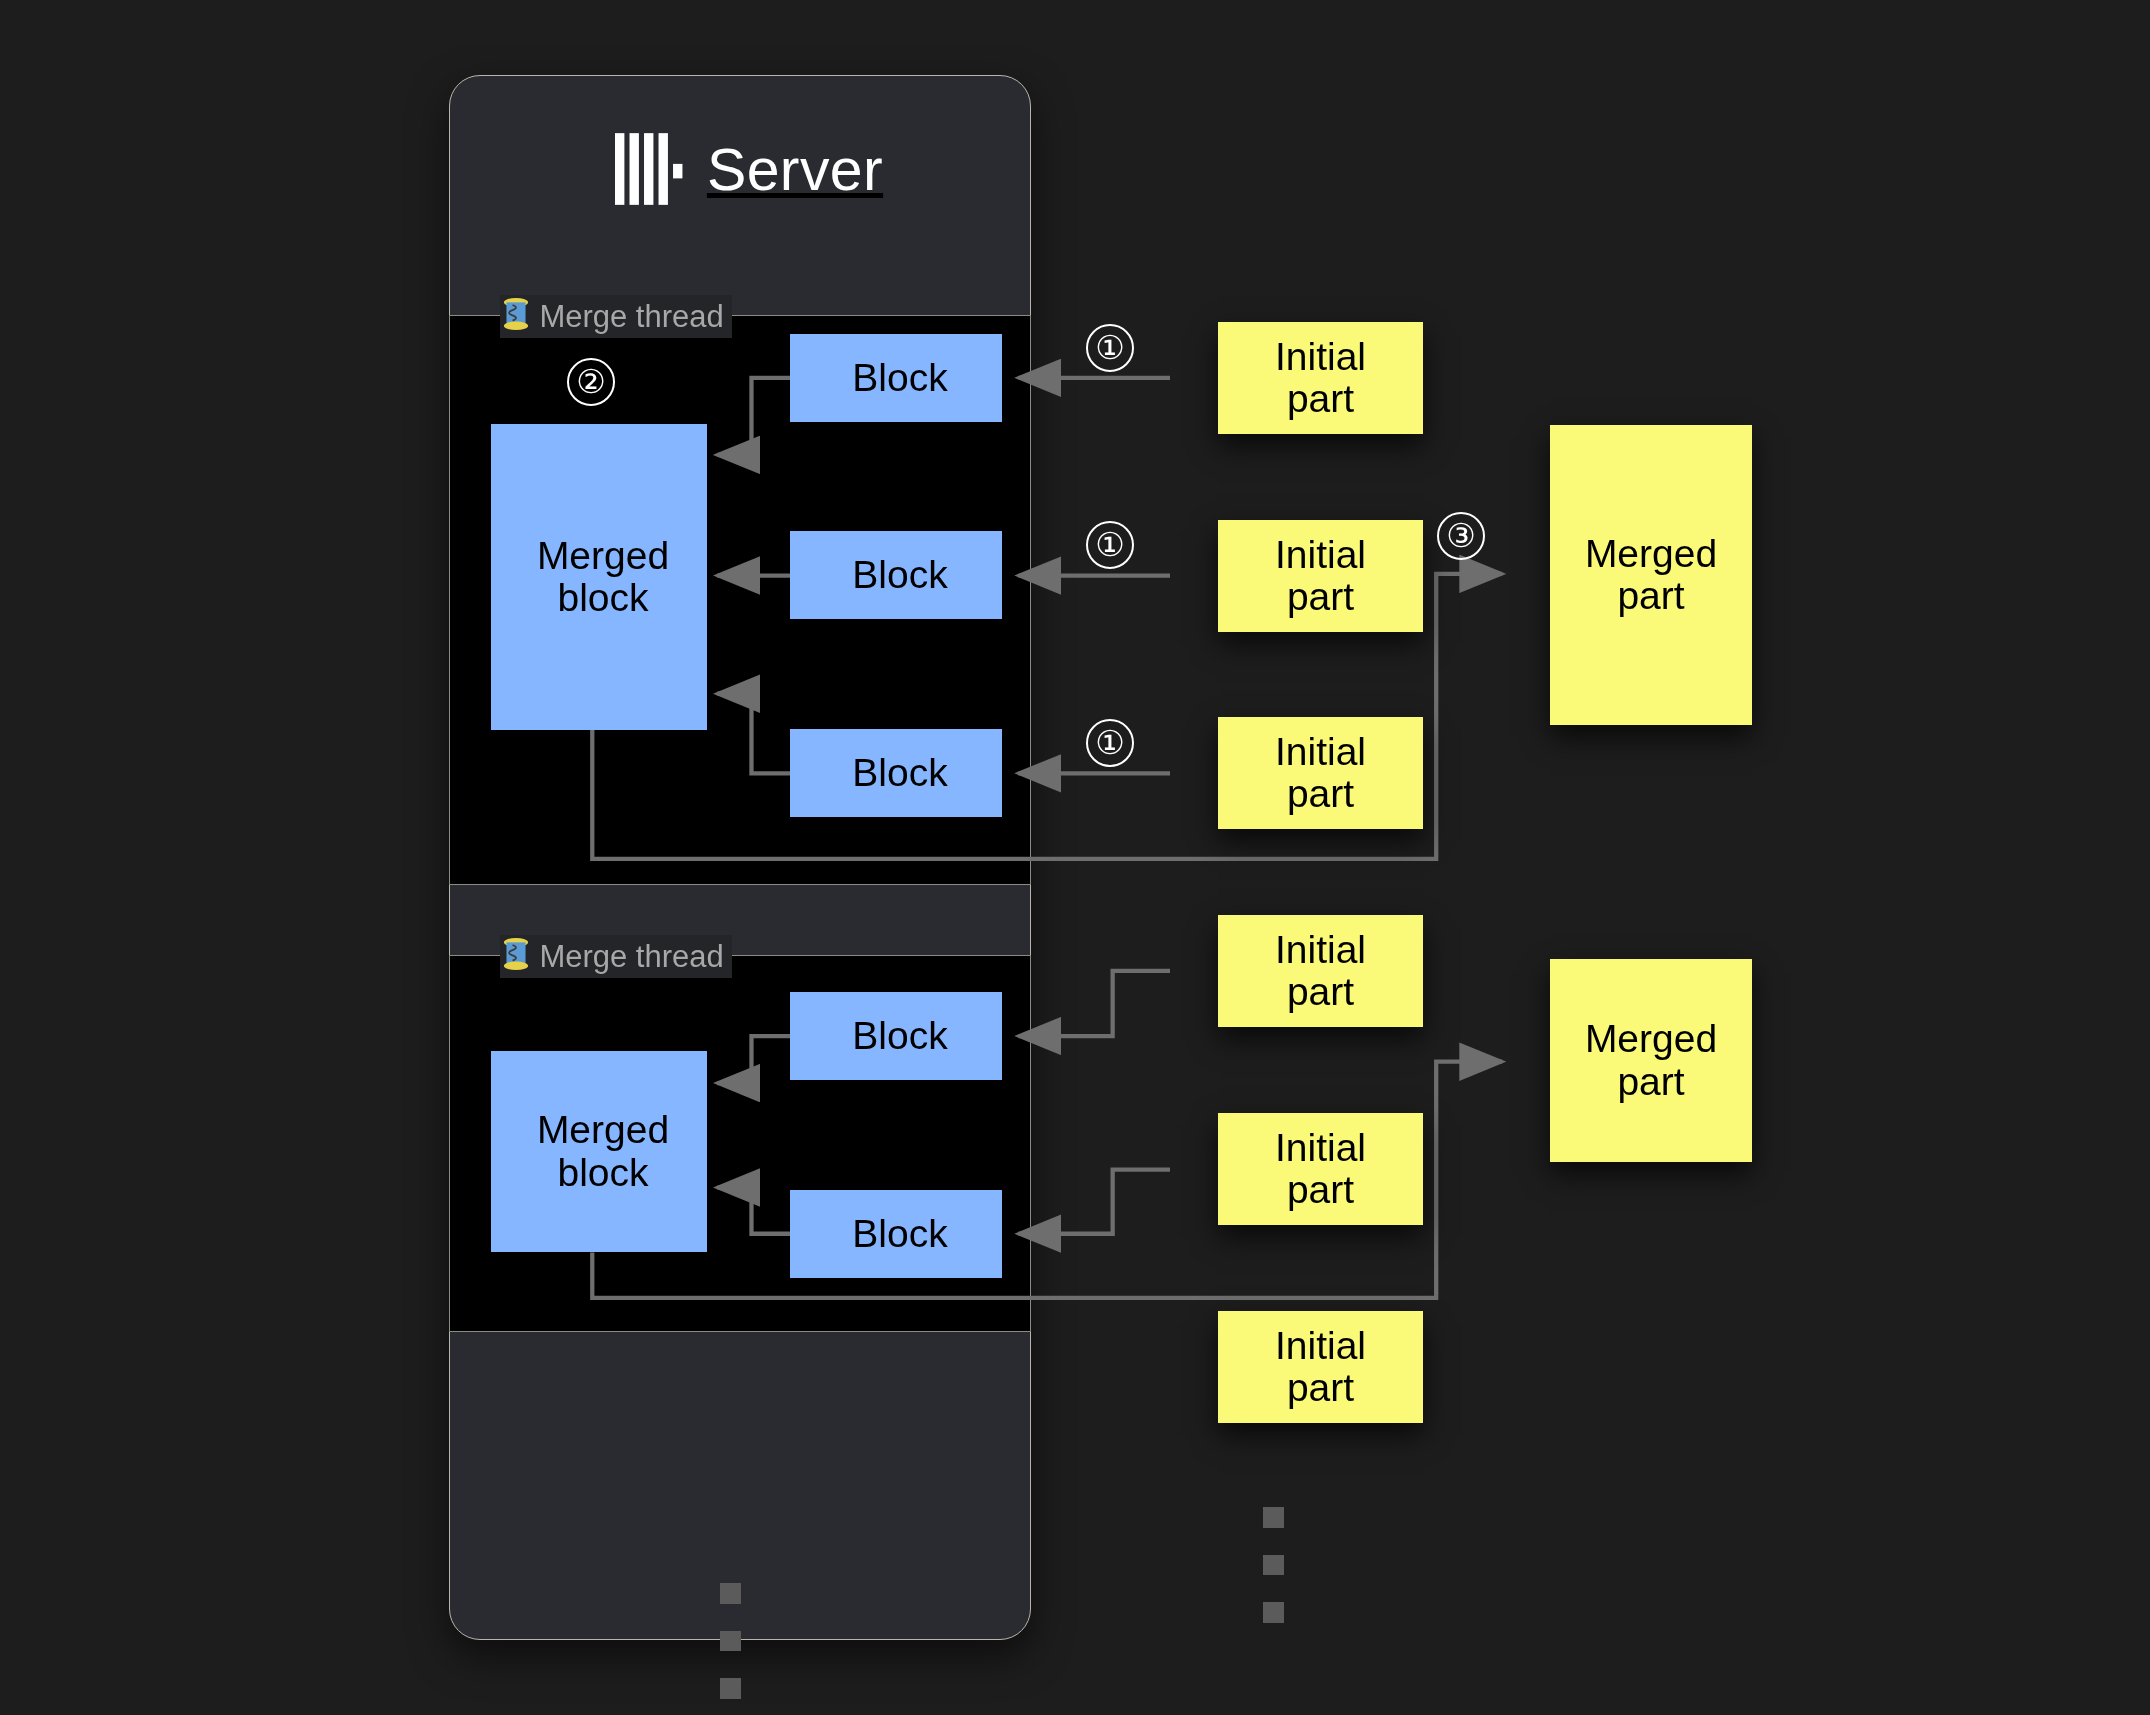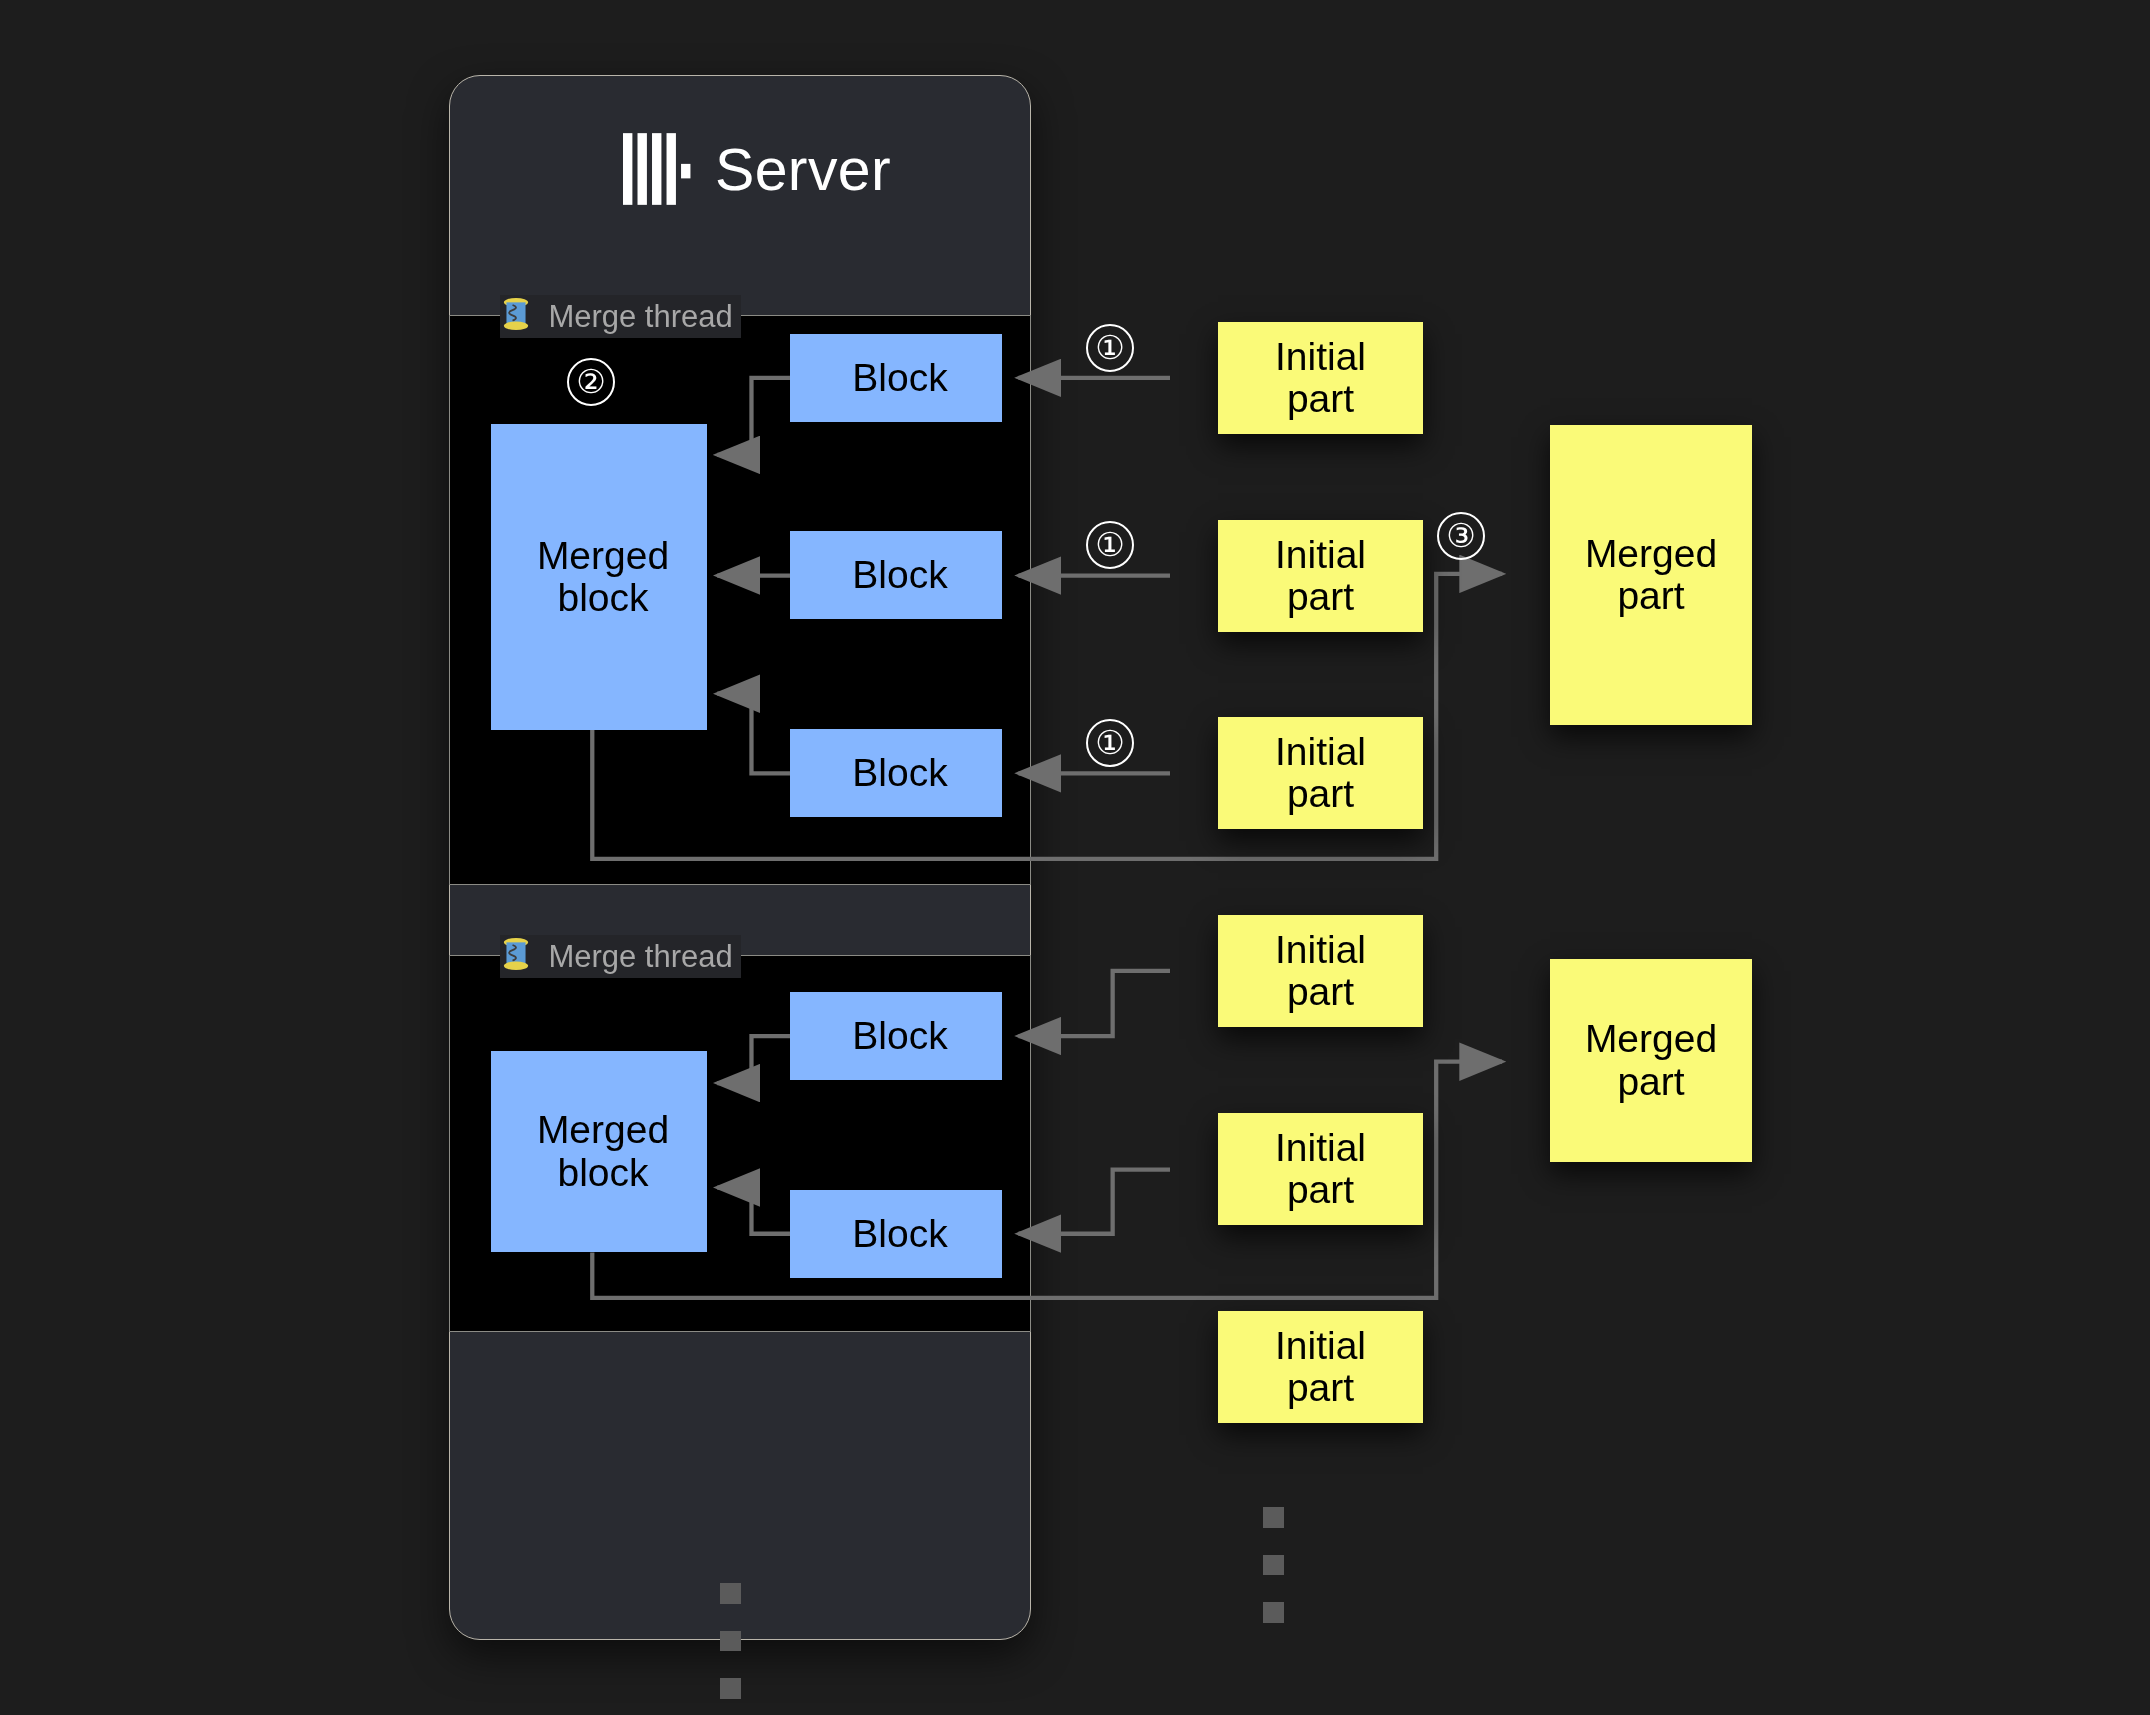--- a/index.html
+++ b/index.html
@@ -27,28 +27,29 @@
     width: 582px;
     height: 1565px;
     background: #292b31;
     border: 1.7px solid #b9b5aa;
     border-radius: 31px;
     box-sizing: border-box;
     box-shadow: 0 15.4px 39px rgba(0,0,0,0.55);
   }
   .server-title-row {
     position: absolute;
-    left: 16px;
+    left: 8px;
     top: 43px;
     width: 582px;
     height: 103px;
     display: flex;
     align-items: center;
     justify-content: center;
     gap: 22px;
+    text-decoration: underline;
   }
   .ch-logo {
     display: block;
   }
   .server-title {
     color: #ffffff;
     font-size: 59px;
     line-height: 1;
     letter-spacing: 0.4px;
     white-space: nowrap;
@@ -61,21 +62,21 @@
     border: 1.7px solid #8b8b85;
     box-sizing: border-box;
   }
   .merge-group-label {
     position: absolute;
     top: -21.4px;
     left: 50px;
     height: 43px;
     display: flex;
     align-items: center;
-    gap: 19px;
+    gap: 10px;
     background: #000000;
     padding: 0 8.6px 0 3.4px;
     white-space: nowrap;
   }
   .merge-group-label.on-dark { background: #242529; }
   .spool-icon { display: block; }
   .merge-group-label .lbl {
     color: #a8a8a8;
     font-size: 31px;
     line-height: 1;

